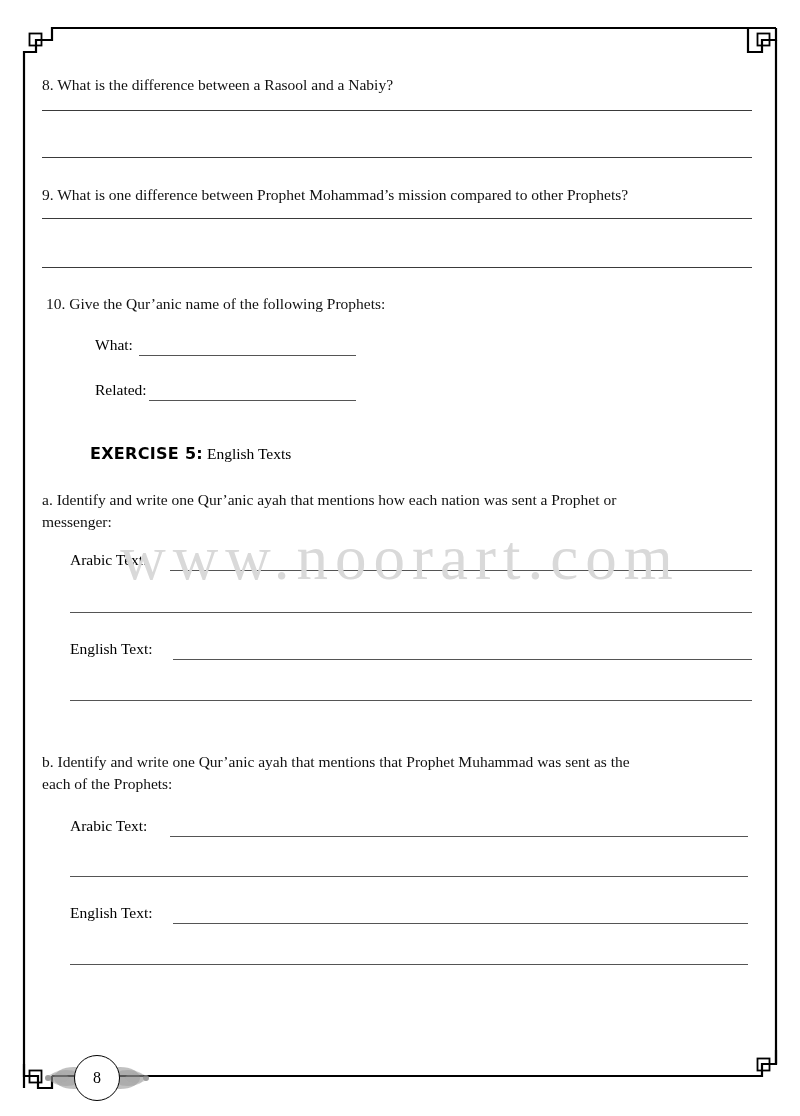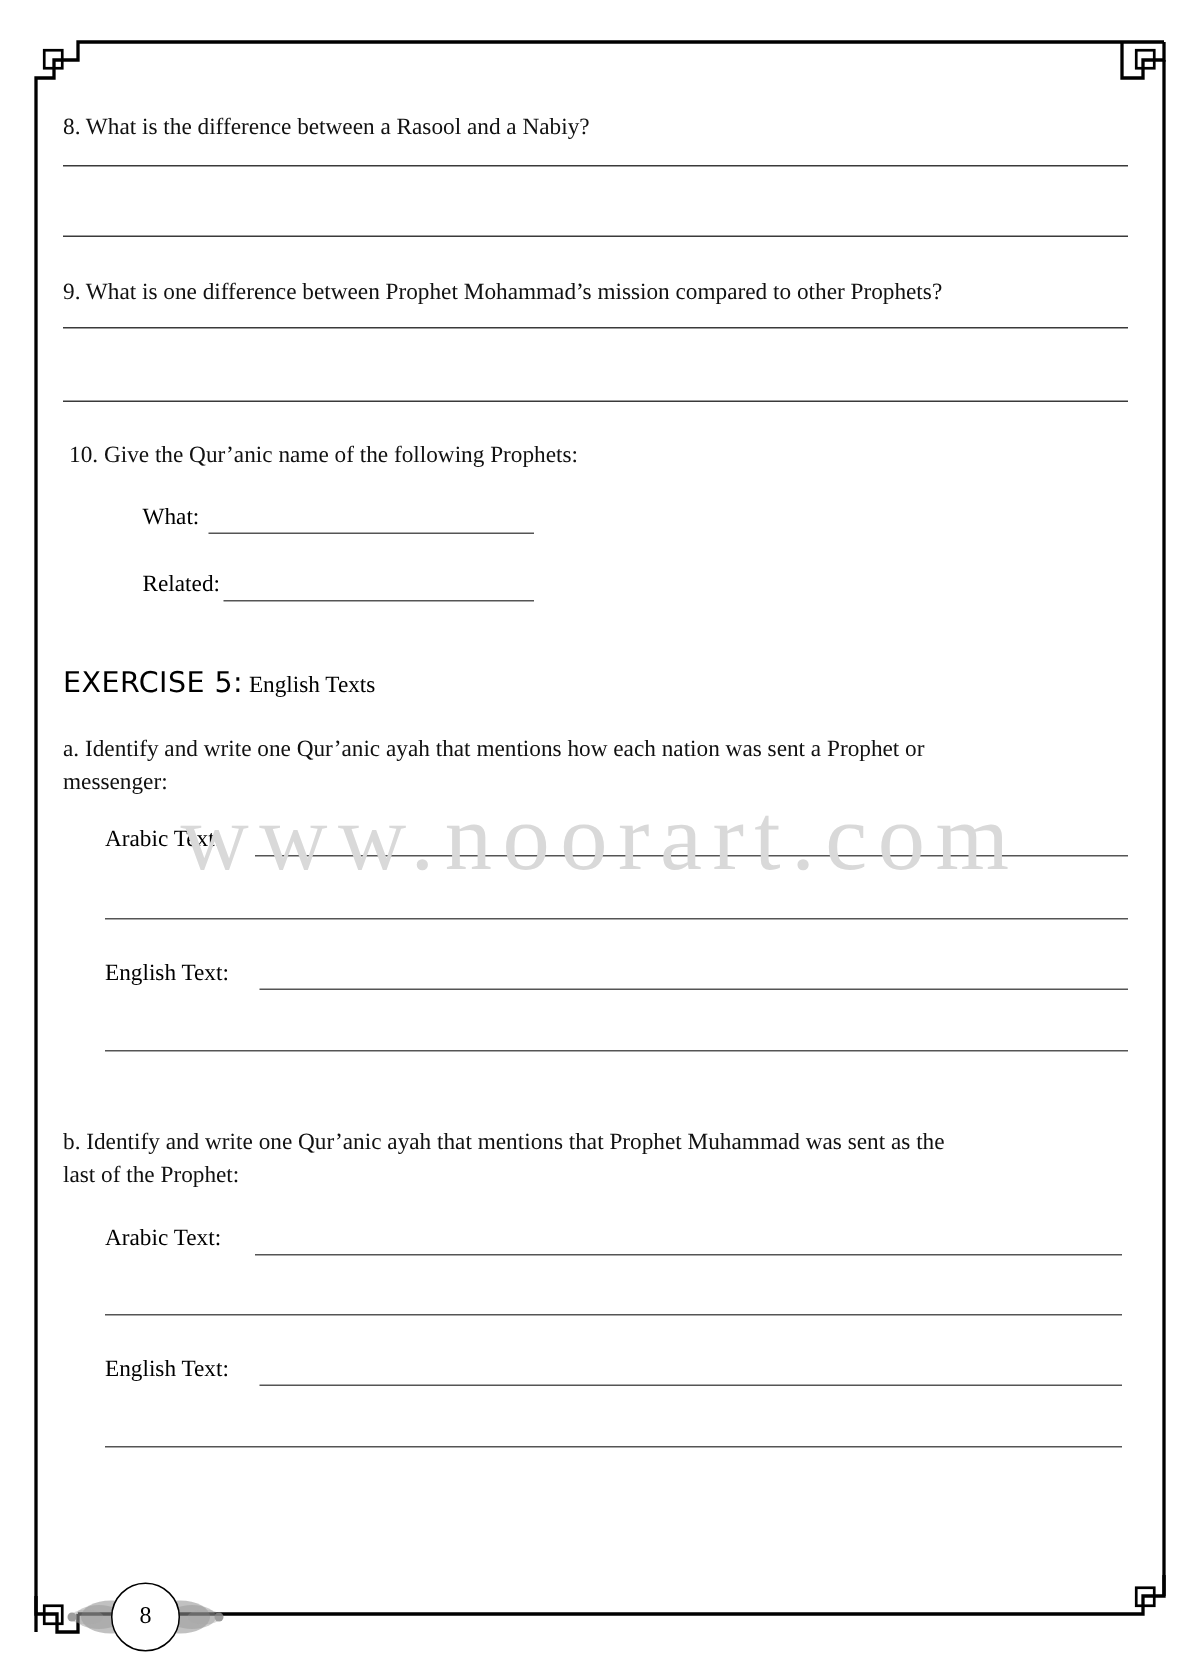--- a/index.html
+++ b/index.html
@@ -67,23 +67,24 @@
     border-top: 1.4px solid #3a3a3a;
   }
 
   .ex-head {
     position: absolute;
     font-size: 15.5px;
     white-space: nowrap;
   }
   .ex-head .ex-strong {
     font-family: "DejaVu Sans", "Liberation Sans", sans-serif;
-    font-weight: normal;
-    font-size: 19px;
+    font-weight: bold;
+    font-size: 16px;
     letter-spacing: 0.3px;
+    margin-left: 48px;
   }
   .ex-head .ex-rest {
     font-family: "Liberation Serif", "DejaVu Serif", serif;
     font-size: 15.5px;
   }
 
   .fieldlabel {
     position: absolute;
     font-size: 15.5px;
     white-space: nowrap;
@@ -174,21 +175,21 @@
 
     <div class="fieldlabel" style="left:70px; top:551px;">Arabic Text:</div>
     <div class="rule" style="left:170px; top:570px; width:582px;"></div>
     <div class="rule" style="left:70px; top:612px; width:682px;"></div>
 
     <div class="fieldlabel" style="left:70px; top:640px;">English Text:</div>
     <div class="rule" style="left:173px; top:659px; width:579px;"></div>
     <div class="rule" style="left:70px; top:700px; width:682px;"></div>
 
     <div class="qtext" style="left:42px; top:751px; width:715px;">b. Identify and write one Qur’anic ayah that mentions that Prophet Muhammad was sent as the</div>
-    <div class="qtext" style="left:42px; top:773px; width:715px;">last of the Prophet:</div>
+    <div class="qtext" style="left:42px; top:773px; width:715px;">each of the Prophets:</div>
 
     <div class="fieldlabel" style="left:70px; top:817px;">Arabic Text:</div>
     <div class="rule" style="left:170px; top:836px; width:578px;"></div>
     <div class="rule" style="left:70px; top:876px; width:678px;"></div>
 
     <div class="fieldlabel" style="left:70px; top:904px;">English Text:</div>
     <div class="rule" style="left:173px; top:923px; width:575px;"></div>
     <div class="rule" style="left:70px; top:964px; width:678px;"></div>
 
   </div>

